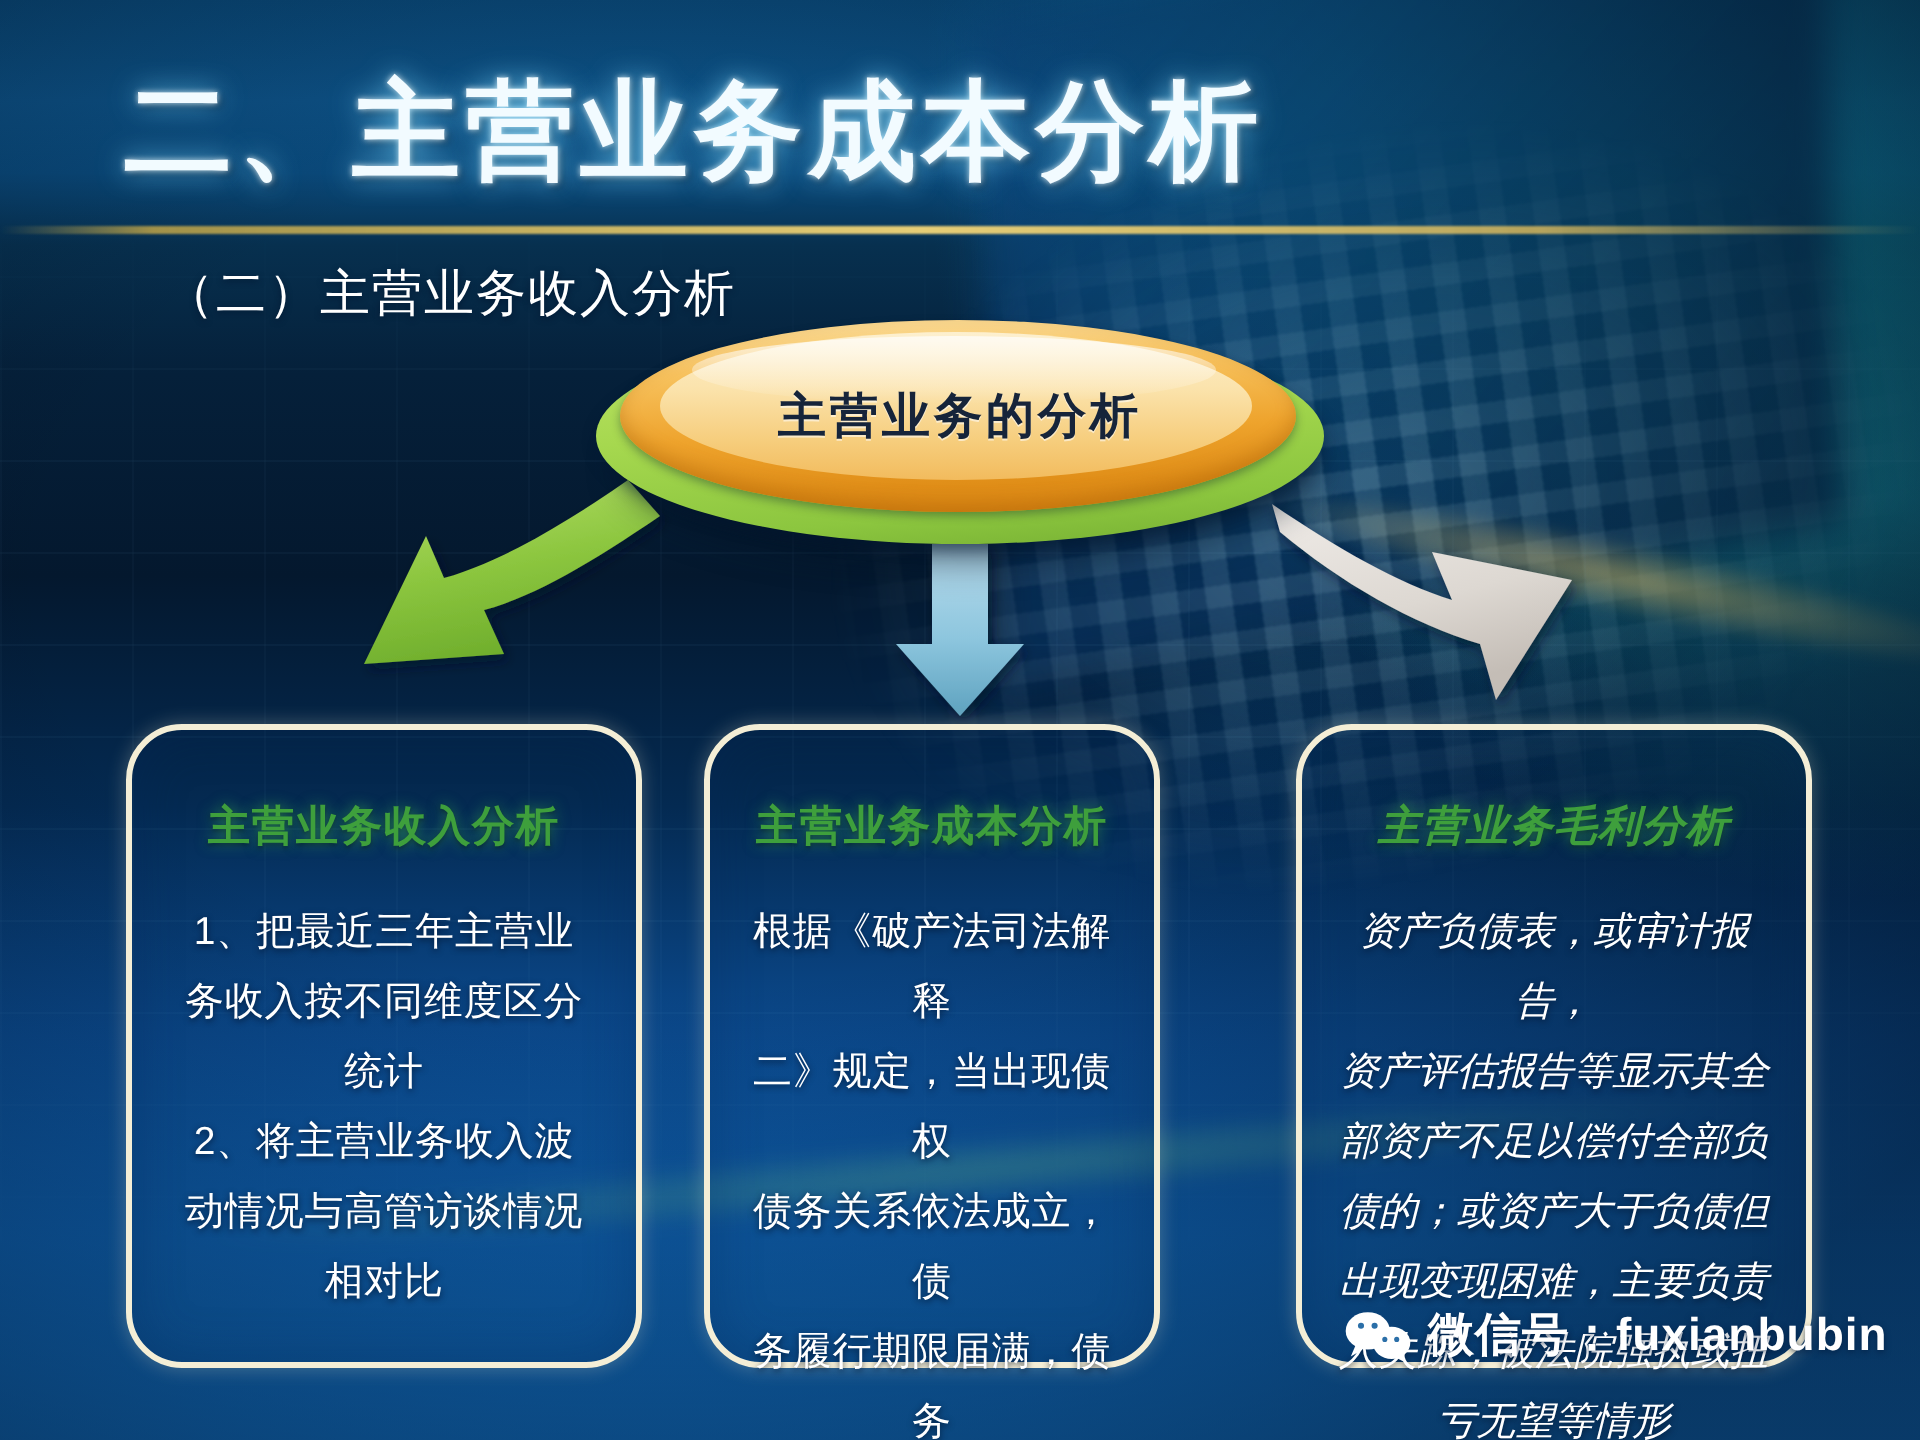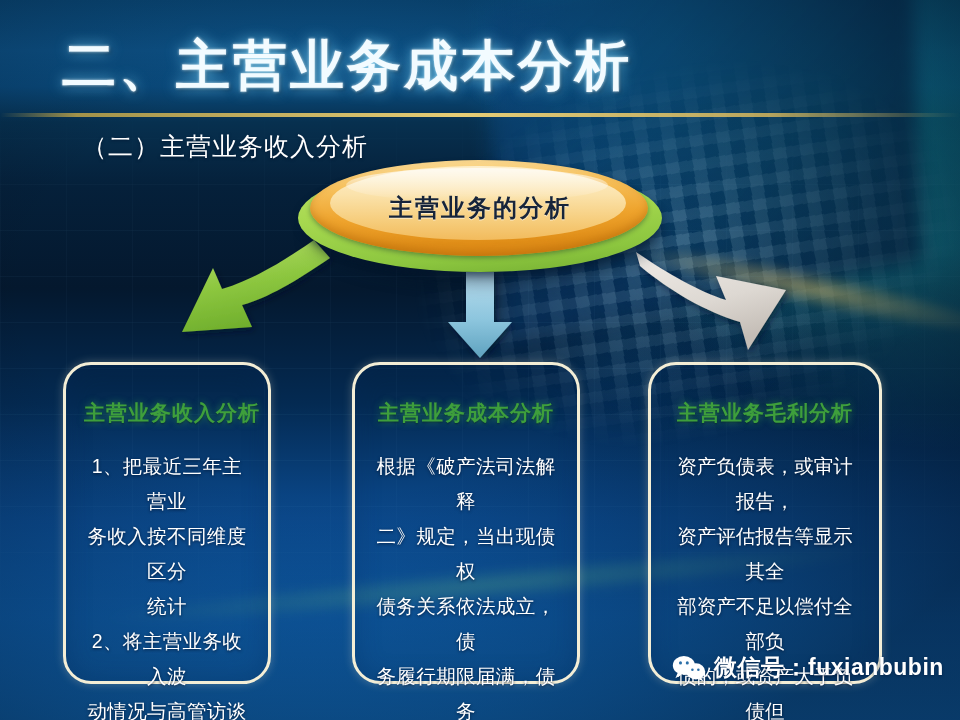--- a/index.html
+++ b/index.html
@@ -133,23 +133,23 @@
   .arrow-svg{position:absolute;left:0;top:0;width:960px;height:720px;pointer-events:none;}
 
   
   .box{
     position:absolute;top:362px;height:322px;border-radius:28px;
     border:3px solid #f4eed6;
     box-shadow:0 0 10px rgba(240,235,200,.28), inset 0 0 26px rgba(0,40,90,.30);
     box-sizing:border-box;
     padding:34px 18px 16px 18px;
   }
-  #box-1{left:63px;width:208px;}
+  #box-1{left:63px;width:258px;}
   #box-2{left:352px;width:228px;}
-  #box-3{left:648px;width:234px;}
+  #box-3{left:648px;width:258px;font-style:italic;}
 
   .box-heading{
     text-align:center;font-size:21px;font-weight:700;letter-spacing:1px;
     color:#3e9f3c;
     text-shadow:0 0 7px rgba(70,200,90,.55), 0 1px 2px rgba(0,15,35,.7);
     margin-bottom:22px;white-space:nowrap;
   }
   .box-body{
     font-size:19.5px;line-height:35px;color:#ffffff;letter-spacing:.4px;
     text-shadow:0 1px 3px rgba(0,18,42,.8);

